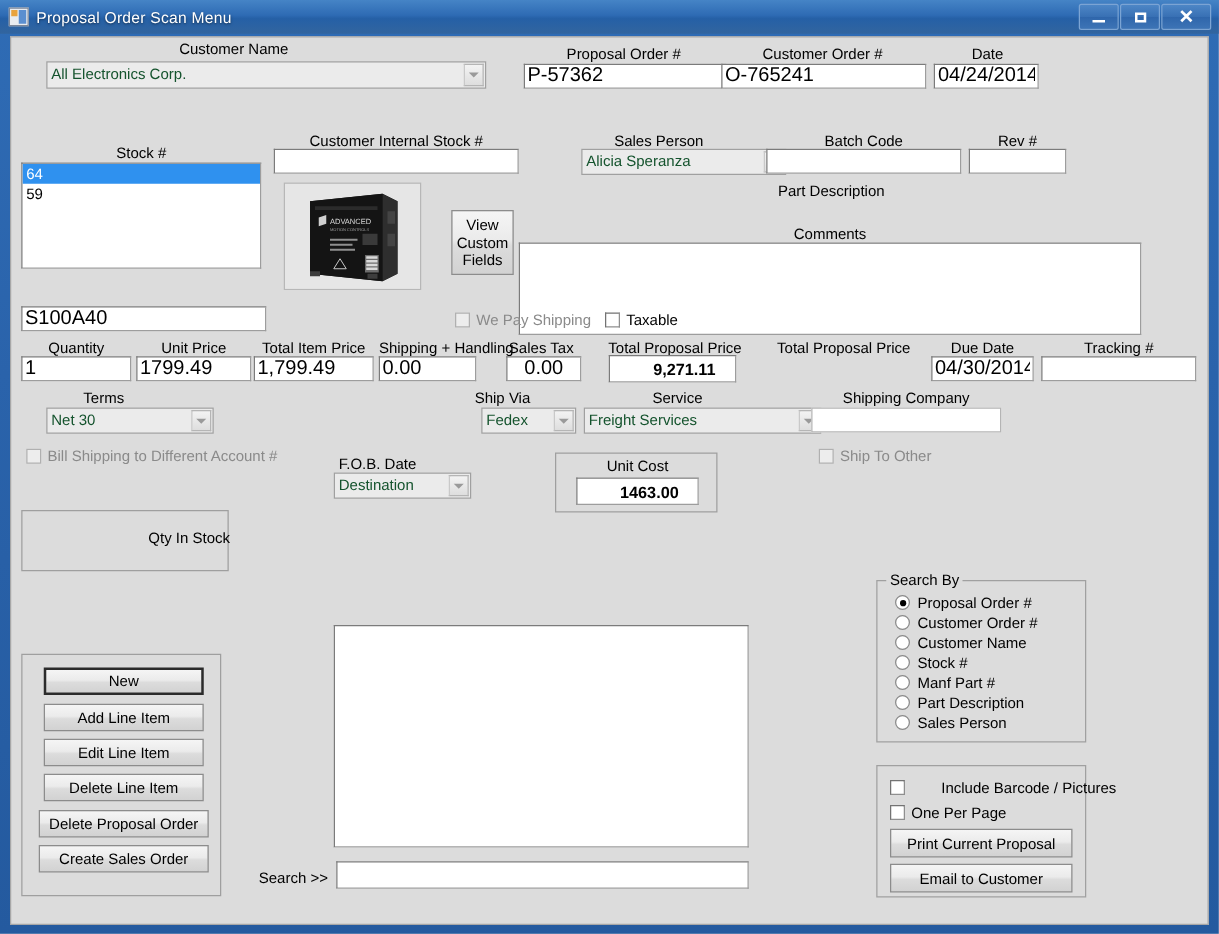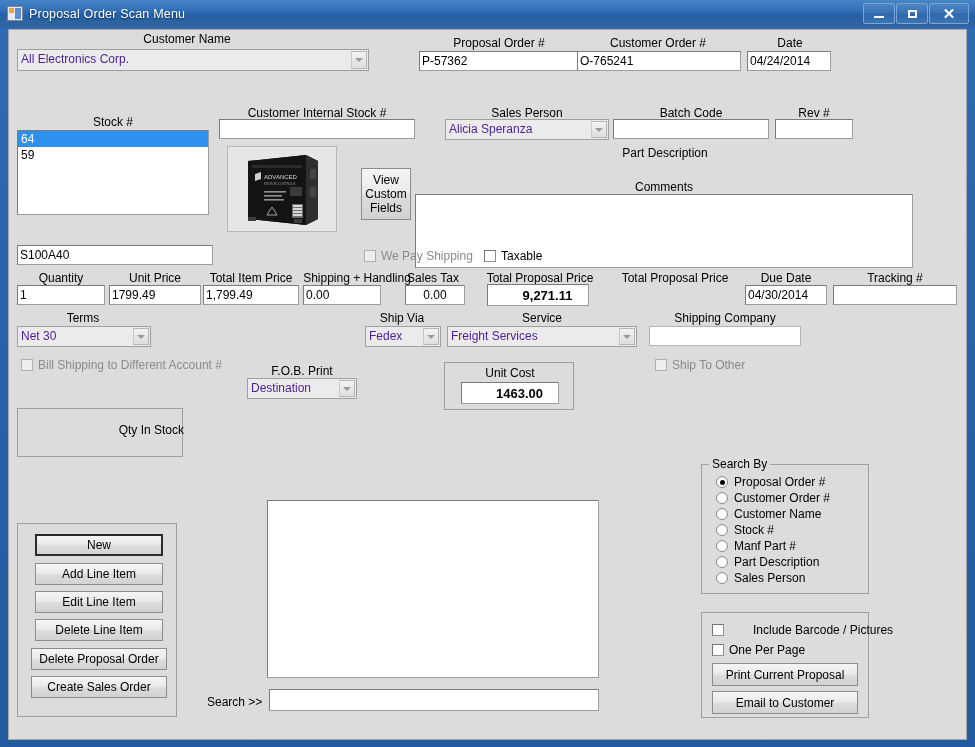--- a/index.html
+++ b/index.html
@@ -57,35 +57,35 @@
   }
   .lbl{position:absolute;font-size:12px;color:#000;white-space:nowrap;}
   .lbl.c{text-align:center;}
 
   
   .tb{
     position:absolute;box-sizing:border-box;
     background:#ffffff;
     border:1px solid #9d9d9d;
     border-top-color:#7b7b7b;border-left-color:#7b7b7b;
-    font-family:"Liberation Sans",sans-serif;font-size:12px;color:#000;
+    font-family:"Liberation Sans",sans-serif;font-size:16px;color:#000;
     padding:1px 2px;line-height:16px;
     outline:none;
   }
   .tb.ctr{text-align:center;}
   .tb.bold{font-weight:bold;font-size:13px;text-align:center;padding-left:21px;}
   .tb.flat{border:1px solid #b4b4b4;background:#fff;}
 
   
   .combo{
     position:absolute;box-sizing:border-box;
     background:#ebebeb;border:1px solid #a0a0a0;
-    font-size:12px;color:#4c1d95;
+    font-size:12px;color:#14532d;
     padding:2px 18px 2px 3px;line-height:15px;
-    white-space:nowrap;overflow:hidden;
+    white-space:nowrap;overflow:hidden;margin-left:20px;
   }
   .combo .arrow{
     position:absolute;right:1px;top:1px;bottom:1px;width:16px;
     background:linear-gradient(to bottom,#f3f3f3,#dedede);
     border:1px solid #b5b5b5;border-left-color:#c9c9c9;box-sizing:border-box;
     display:flex;align-items:center;justify-content:center;
   }
   .combo .arrow i{
     display:block;width:0;height:0;border-left:4px solid transparent;
     border-right:4px solid transparent;border-top:4px solid #9a9a9a;
@@ -328,21 +328,21 @@
     <div class="chk dis" style="left:12px;top:328px;">
       <span class="box"></span>
       <span class="t">Bill Shipping to Different Account #</span>
     </div>
 
     <div class="chk dis" style="left:646px;top:328px;">
       <span class="box"></span>
       <span class="t">Ship To Other</span>
     </div>
 
-    <div class="lbl c" style="left:232px;top:334px;width:122px;">F.O.B. Print</div>
+    <div class="lbl c" style="left:232px;top:334px;width:122px;">F.O.B. Date</div>
     <div class="combo" style="left:238px;top:348px;width:110px;height:21px;">
       <span>Destination</span>
       <span class="arrow">
           <i></i>
         </span>
     </div>
 
     <div class="panel" style="left:435px;top:332px;width:130px;height:48px;background:#dcdcdc;">
       <div class="lbl c" style="left:0;top:3px;width:130px;">Unit Cost</div>
       <input class="tb bold" style="left: 16px; top: 19px; width: 98px; height: 22px;" value="1463.00">

